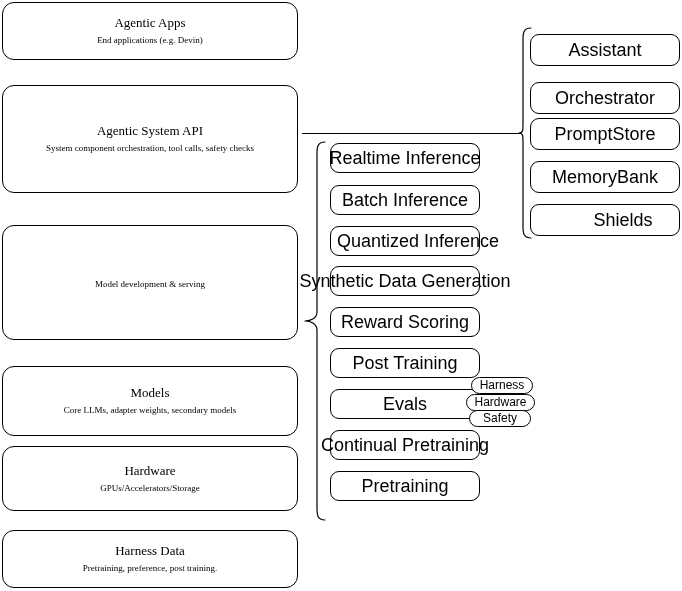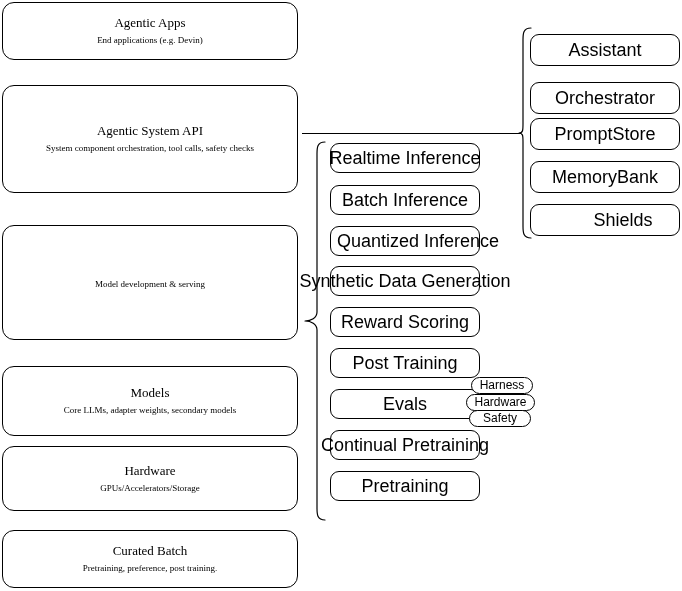--- a/index.html
+++ b/index.html
@@ -132,21 +132,21 @@
     <div class="title">Models</div>
     <div class="subtitle">Core LLMs, adapter weights, secondary models</div>
   </div>
 
   <div class="box layer-box" style="top:446px;height:65px;">
     <div class="title">Hardware</div>
     <div class="subtitle">GPUs/Accelerators/Storage</div>
   </div>
 
   <div class="box layer-box" style="top:530px;height:58px;">
-    <div class="title">Curated Batch</div>
+    <div class="title">Harness Data</div>
     <div class="subtitle">Pretraining, preference, post training.</div>
   </div>
 
   <div class="connector" style="left:302px;top:133px;width:219px;height:1px;"></div>
 
   <div class="brace" style="left:303px;top:140px;width:24px;height:382px;">
     <svg width="24" height="382" viewBox="0 0 24 382" fill="none" stroke="#000000" stroke-width="1.2" stroke-linecap="round" stroke-linejoin="round">
       <path d="M22 2 C14 2 14 8 14 14 L14 172 C14 178 8 181 2 181 C8 181 14 184 14 190 L14 368 C14 374 14 380 22 380"></path>
     </svg>
   </div>

